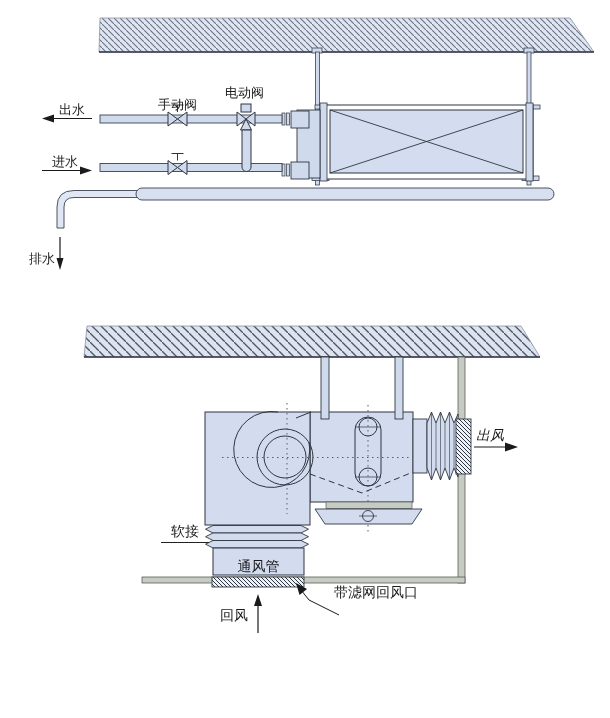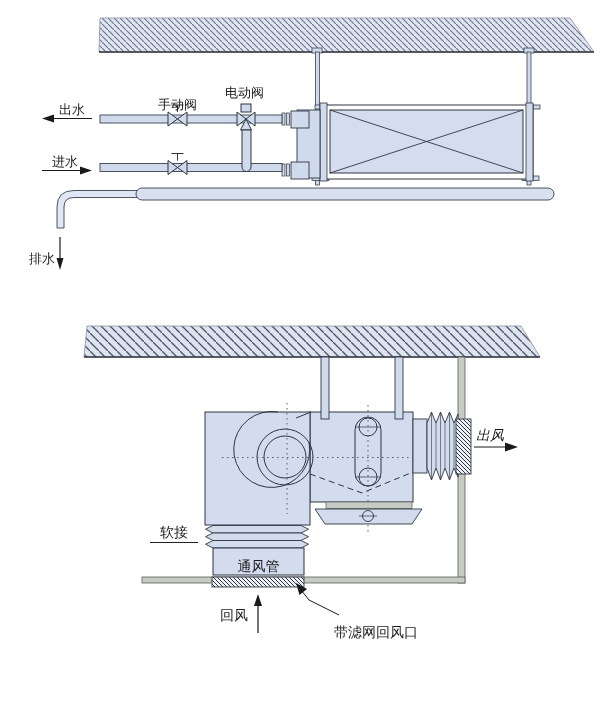--- a/index.html
+++ b/index.html
@@ -209,18 +209,18 @@
     </g>
   </svg>
 
   <div class="lbl f13" style="left:158px;top:86px;margin-top:12px;">手动阀</div>
   <div class="lbl f13" style="left:225px;top:86px;">电动阀</div>
   <div class="lbl f13" style="left:59px;top:103px;">出水</div>
   <div class="lbl f13" style="left:52px;top:155px;">进水</div>
   <div class="lbl f13" style="left:29px;top:252px;">排水</div>
 
   <div class="lbl f14" style="left:476px;top:427px;font-style:italic;">出风</div>
-  <div class="lbl f14 underlined" style="left:150px;top:524px;width:48px;">软接</div>
+  <div class="lbl f14 underlined" style="left:161px;top:524px;width:48px;font-family:Liberation Mono, monospace;">软接</div>
   <div class="lbl f14" style="left:213px;top:558px;width:91px;text-align:center;">通风管</div>
   <div class="lbl f14" style="left:220px;top:607px;">回风</div>
-  <div class="lbl f14" style="left:334px;top:624px;">带滤网回风口</div>
+  <div class="lbl f14" style="left:334px;top:584px;">带滤网回风口</div>
 
 </div>
 
 </body></html>

